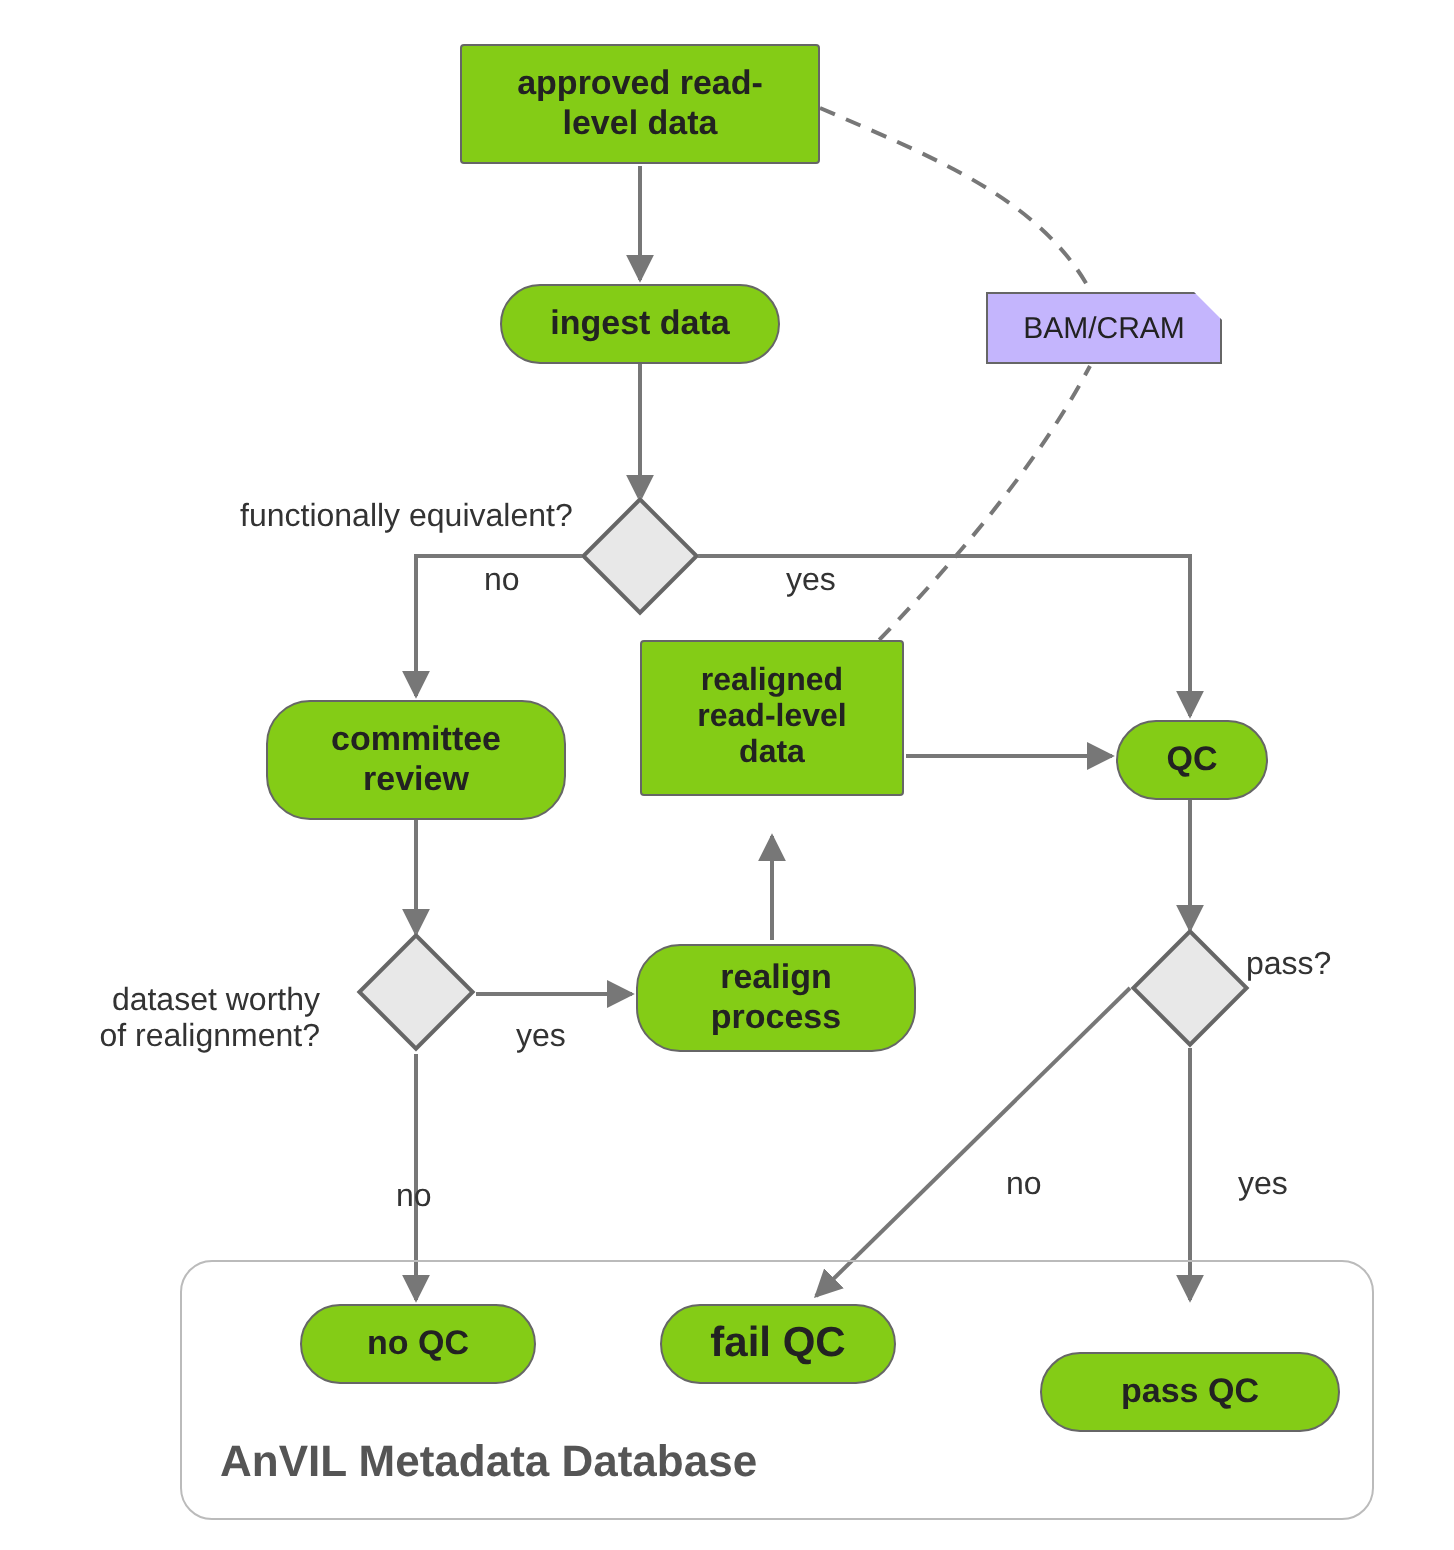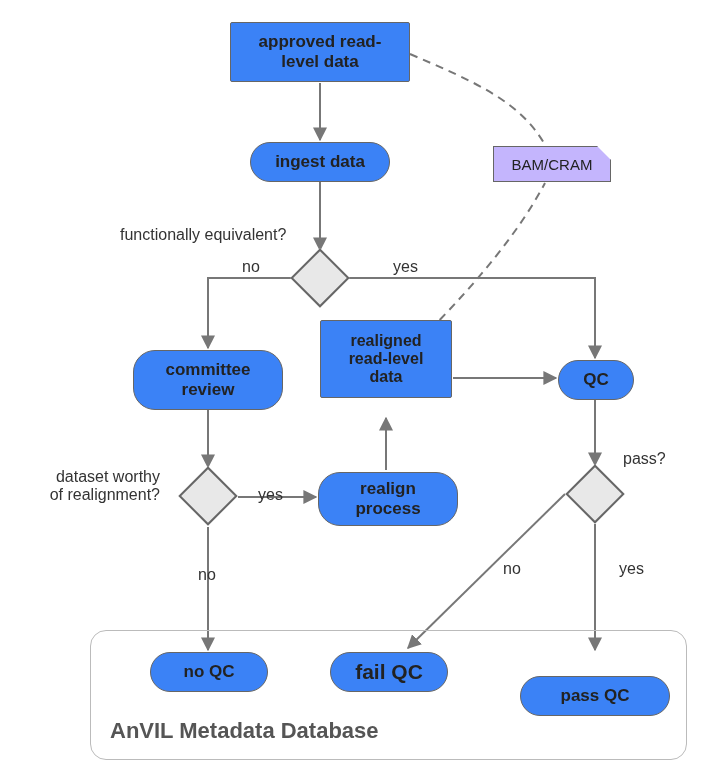--- a/index.html
+++ b/index.html
@@ -7,21 +7,21 @@
     padding: 0;
     font-family: Arial, Helvetica, sans-serif;
     background: #fff;
     width: 727px;
     height: 775px;
     position: relative;
     overflow: hidden;
   }
   .node {
     position: absolute;
-    background: #3b82f6;
+    background: #84cc16;
     border: 1px solid #666;
     display: flex;
     align-items: center;
     justify-content: center;
     text-align: center;
     color: #222;
     box-sizing: border-box;
   }
   .node.bold { font-weight: bold; }
   .rect { border-radius: 2px; }
@@ -53,20 +53,21 @@
     position: absolute;
     top: 15%;
     left: 15%;
     box-sizing: border-box;
   }
   .label {
     position: absolute;
     color: #333;
     font-size: 16px;
     white-space: nowrap;
+    margin-top: 24px;
   }
   .container {
     position: absolute;
     border: 1px solid #bbb;
     border-radius: 16px;
     box-sizing: border-box;
   }
   .container-title {
     position: absolute;
     font-weight: bold;

